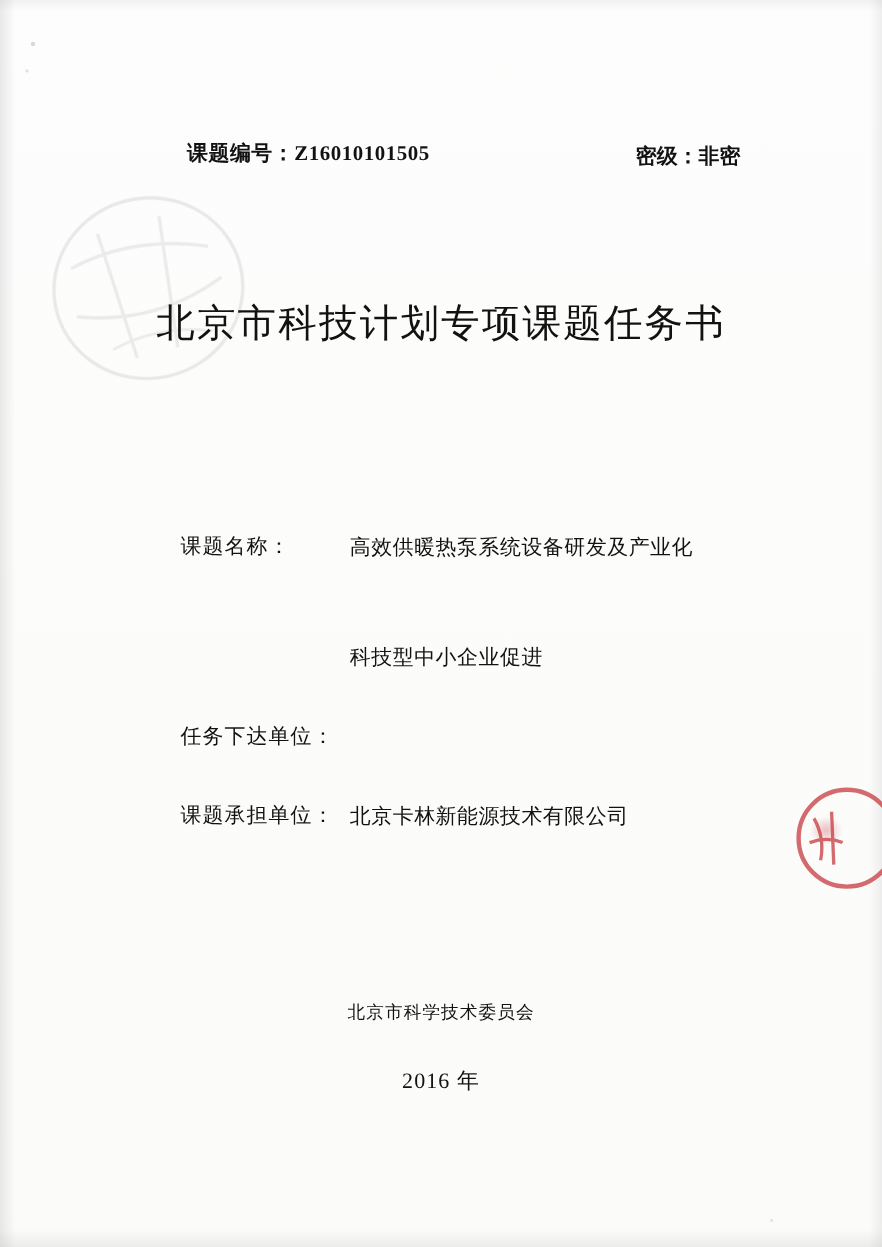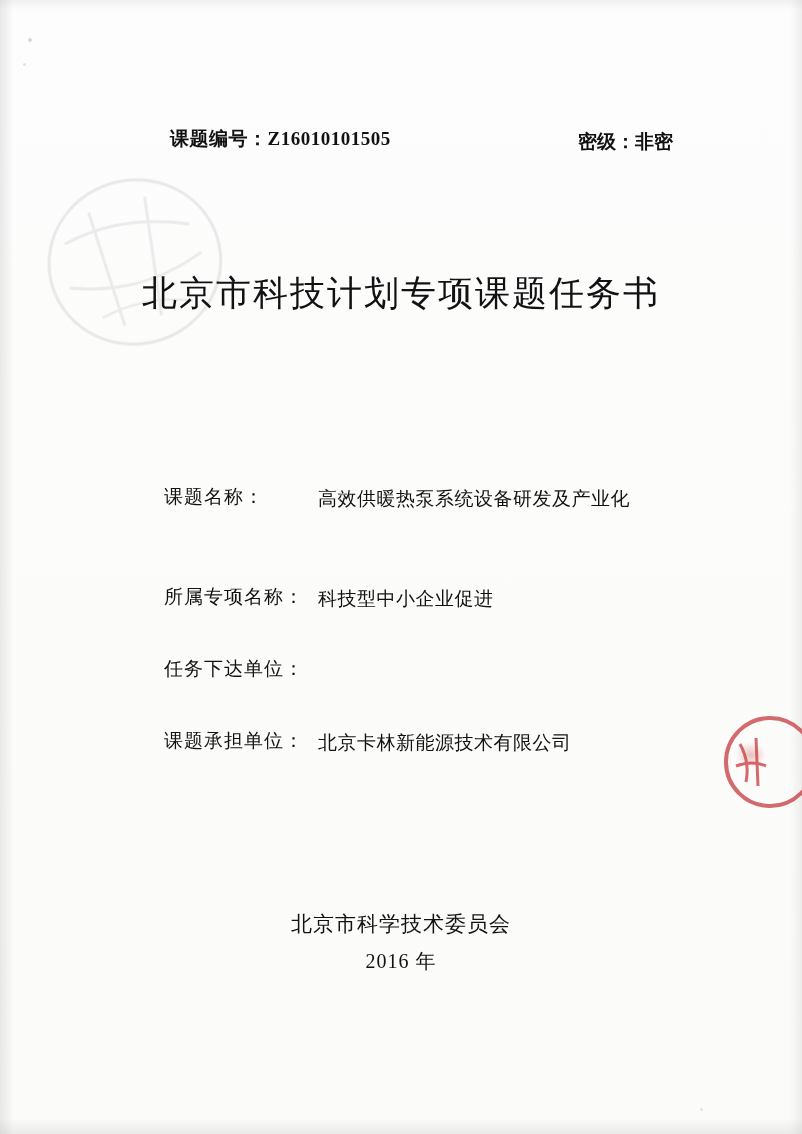--- a/index.html
+++ b/index.html
@@ -188,26 +188,26 @@
 
   
   .footer {
     position: absolute;
     top: 910px;
     left: 0;
     width: 100%;
     text-align: center;
   }
   .footer .org {
-    font-size: 21px;
+    font-size: 16px;
     letter-spacing: 1px;
     font-family: Liberation Serif, serif;
   }
   .footer .year {
-    margin-top: 10px;
+    margin-top: 38px;
     font-size: 20px;
     letter-spacing: 1px;
   }
 </style>
 </head>
 <body>
 
 <div class="page">
 
   <div class="edge-top"></div>
@@ -254,21 +254,20 @@
     <div class="doc-title">北京市科技计划专项课题任务书</div>
 
     <div class="fields">
 
       <div class="field tall">
         <span class="label">课题名称：</span>
         <span class="value wide">高效供暖热泵系统设备研发及产业化</span>
       </div>
 
       <div class="field short">
-        <span class="label">所属专项名称：</span>
         <span class="value">科技型中小企业促进</span>
       </div>
 
       <div class="field short">
         <span class="label">任务下达单位：</span>
       </div>
 
       <div class="field short">
         <span class="label">课题承担单位：</span>
         <span class="value">北京卡林新能源技术有限公司</span>

